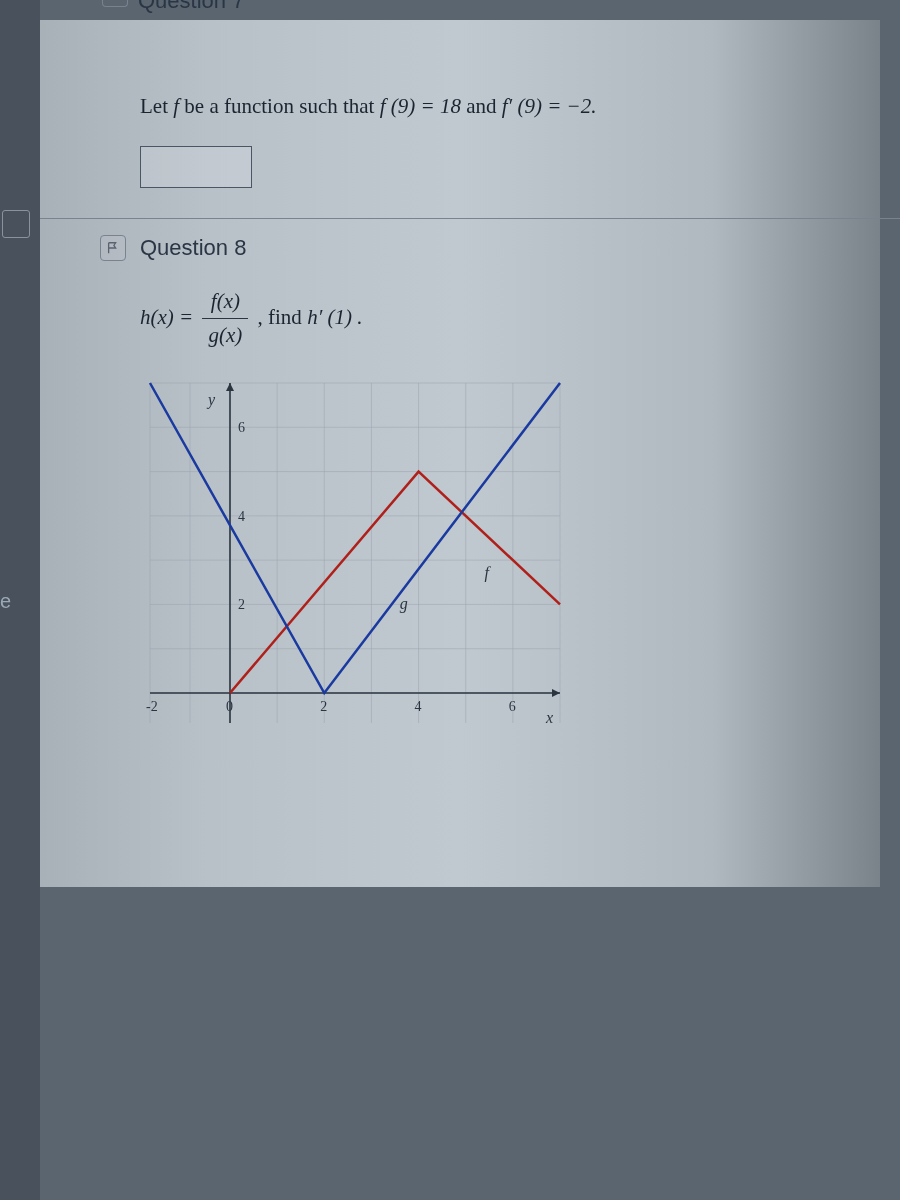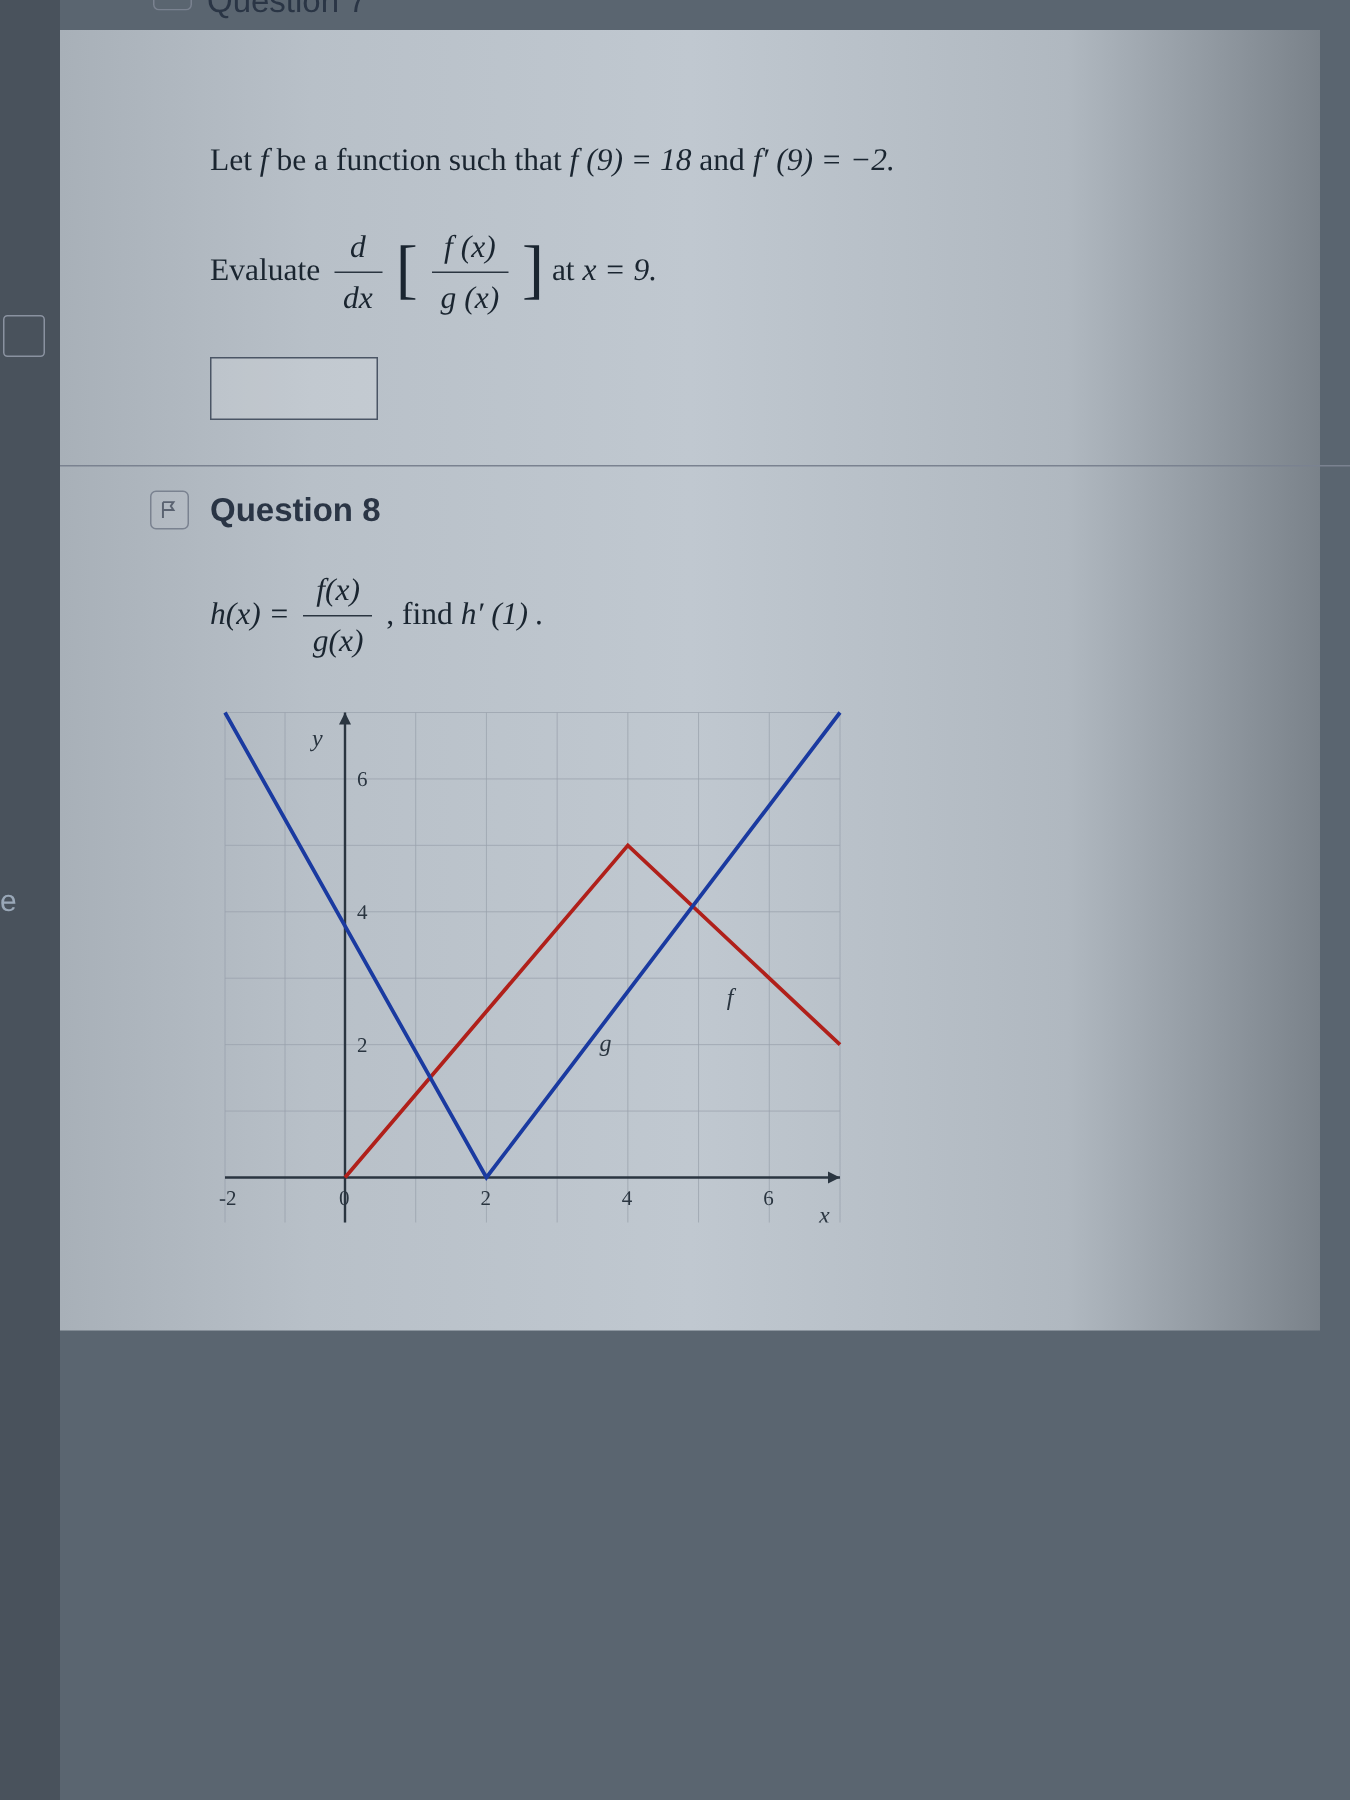--- a/index.html
+++ b/index.html
@@ -42,21 +42,21 @@
     display: flex;
     align-items: center;
     justify-content: center;
     background: rgba(255,255,255,0.05);
   }
   .q-icon svg { width: 14px; height: 14px; stroke: #5a6270; fill: none; stroke-width: 1.5; }
   .question-title {
     font-family: Arial, sans-serif;
     font-size: 22px;
     color: #2a3545;
-    font-weight: 700;
+    font-weight: 400;
   }
   .content {
     margin-left: 40px;
     font-size: 21px;
     line-height: 1.6;
     color: #1a2530;
   }
   .content p { margin: 10px 0 16px 0; }
   .math-i { font-style: italic; font-family: Georgia, serif; }
   .frac {
@@ -178,34 +178,20 @@
   <div class="partial-box"></div>
   <div class="qt">Question 7</div>
 </div>
 
 <div class="page">
 
   <div class="question-block" style="margin-top:50px;">
     <div class="content">
       <p>
         <span>Let </span><span class="math-i">f</span><span> be a function such that </span><span class="math-i">f (9) = 18</span><span> and </span><span class="math-i">f′ (9) = −2.</span>
-      </p>
-      <p style="margin-top:24px;">
-        <span>Evaluate </span>
-        <span class="frac">
-          <span class="num math-i">d</span>
-          <span class="den math-i">dx</span>
-        </span>
-        <span class="bigbracket">[</span>
-        <span class="frac">
-          <span class="num math-i">f (x)</span>
-          <span class="den math-i">g (x)</span>
-        </span>
-        <span class="bigbracket">]</span>
-        <span> at </span><span class="math-i">x = 9.</span>
       </p>
       <div class="answer-box"></div>
     </div>
   </div>
 
   <hr class="hr">
 
   <div class="question-header-row">
     <div class="q-icon">
       <svg viewBox="0 0 16 16">

